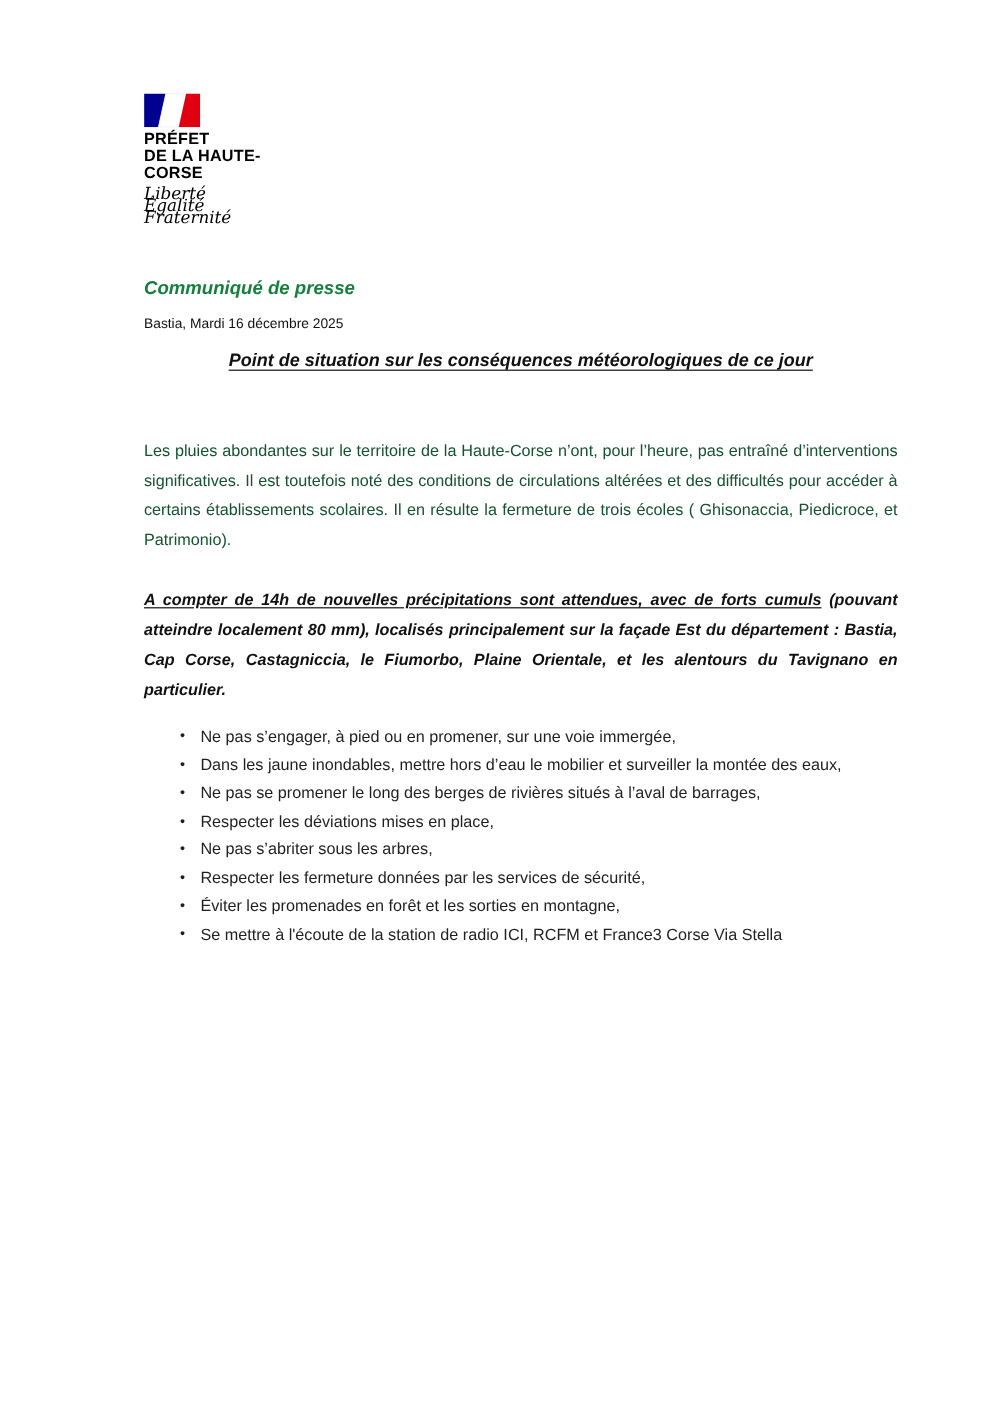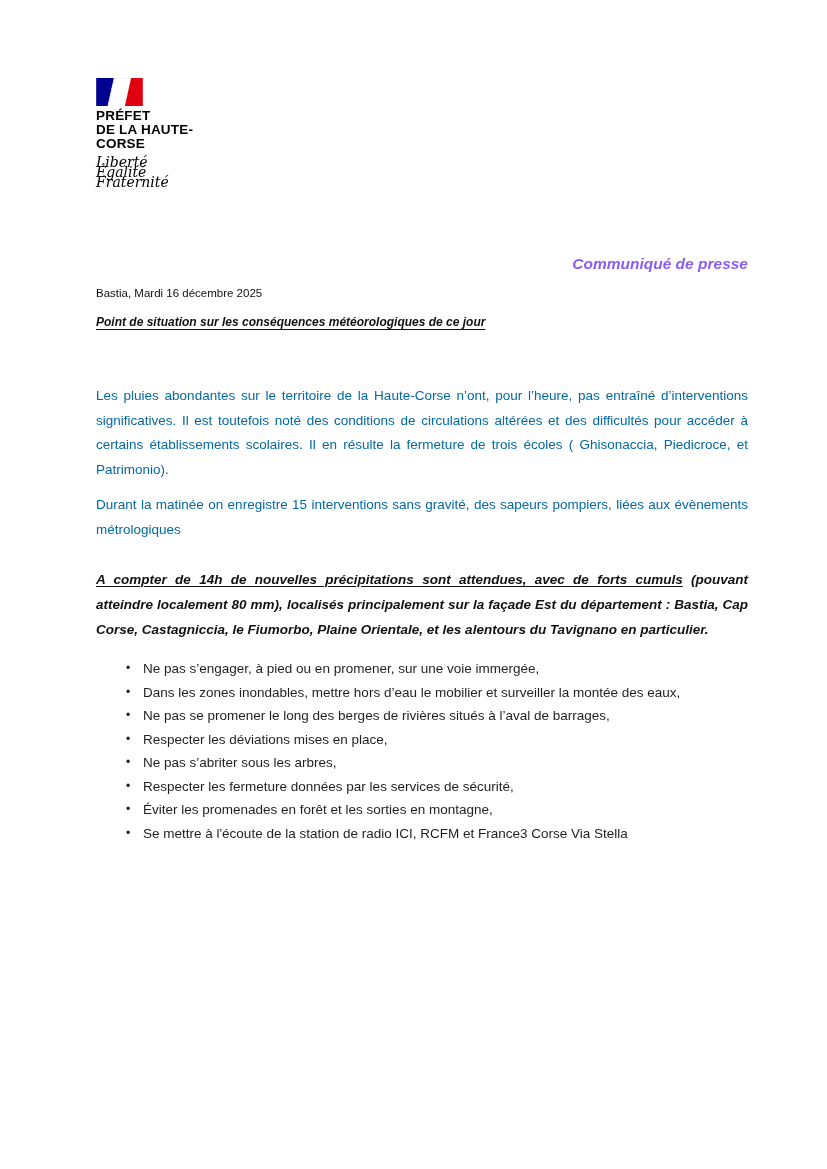--- a/index.html
+++ b/index.html
@@ -12,21 +12,21 @@
     font-family: "Liberation Sans", sans-serif;
     color: #1a1a1a;
     -webkit-font-smoothing: antialiased;
   }
   .page {
     position: relative;
     width: 827px;
     height: 1169px;
     margin: 0 auto;
     background: #ffffff;
-    padding: 78px 79px 0 96px;
+    padding: 78px 79px 0 120px;
     box-sizing: border-box;
     overflow: hidden;
   }
 
   
   .logo-block { width: 120px; }
   .flag { display: block; width: 47px; height: 28px; }
   .ministry {
     margin-top: 3px;
     font-size: 13.5px;
@@ -39,36 +39,37 @@
     margin-top: 6px;
     font-family: "DejaVu Serif", serif;
     font-style: italic;
     font-size: 14px;
     line-height: 10px;
     color: #000000;
   }
 
   
   .doc-title {
-    margin: 68px 0 0 0;
-    text-align: right;
+    margin: 45px 0 0 0;
+    text-align: left;
     font-size: 15.5px;
     font-weight: 700;
     font-style: italic;
-    color: #8b5cf6;
+    color: #15803d;
   }
   .dateline {
     margin-top: 14px;
     text-align: left;
     font-size: 11.5px;
     color: #111111;
   }
   .subject {
     margin: 16px 0 0 0;
-    font-size: 12px;
+    text-align: center;
+    font-size: 15px;
     font-weight: 700;
     font-style: italic;
     text-decoration: underline;
     text-underline-offset: 3px;
     color: #111111;
   }
 
   
   p { margin: 0; }
   .lead {
@@ -78,21 +79,21 @@
     font-weight: 700;
     font-style: italic;
     text-align: justify;
     color: #111111;
   }
   .body-para {
     margin-top: 11px;
     font-size: 13.5px;
     line-height: 24.5px;
     text-align: justify;
-    color: #0369a1;
+    color: #14532d;
   }
   .first-body { margin-top: 55px; }
   .alert-para {
     margin-top: 25px;
     font-size: 13.5px;
     line-height: 25px;
     font-weight: 700;
     font-style: italic;
     text-align: justify;
     color: #111111;
@@ -157,33 +158,32 @@
   </header>
 
   <h1 class="doc-title">Communiqué de presse</h1>
 
   <div class="dateline">Bastia, Mardi 16 décembre 2025</div>
 
   <h2 class="subject">Point de situation  sur les conséquences météorologiques de ce jour</h2>
 
 
   <p class="body-para first-body">Les pluies abondantes sur le territoire de la Haute-Corse n’ont, pour l’heure, pas entraîné d’interventions significatives. Il est toutefois noté des conditions de circulations altérées et des difficultés pour accéder à certains établissements scolaires. Il en résulte la fermeture de trois écoles ( Ghisonaccia, Piedicroce, et Patrimonio).</p>
-  <p class="body-para">Durant la matinée on enregistre 15 interventions sans gravité, des sapeurs pompiers, liées aux évènements métrologiques</p>
 
   <p class="alert-para"><span class="alert-underline">A compter de 14h de nouvelles précipitations sont attendues, avec de forts cumuls</span><span> (pouvant atteindre localement 80 mm), localisés principalement sur la façade Est du département : Bastia, Cap Corse, Castagniccia, le Fiumorbo, Plaine Orientale, et les alentours du Tavignano en particulier.</span></p>
 
 
   <ul class="instructions">
     <li class="instruction">
       <span class="bullet">•</span>
       <span class="instruction-text">Ne pas s’engager, à pied ou en promener, sur une voie immergée,</span>
     </li>
     <li class="instruction">
       <span class="bullet">•</span>
-      <span class="instruction-text">Dans les zones inondables, mettre hors d’eau le mobilier et surveiller la montée des eaux,</span>
+      <span class="instruction-text">Dans les jaune inondables, mettre hors d’eau le mobilier et surveiller la montée des eaux,</span>
     </li>
     <li class="instruction">
       <span class="bullet">•</span>
       <span class="instruction-text">Ne pas se promener le long des berges de rivières situés à l’aval de barrages,</span>
     </li>
     <li class="instruction">
       <span class="bullet">•</span>
       <span class="instruction-text">Respecter les déviations mises en place,</span>
     </li>
     <li class="instruction">

